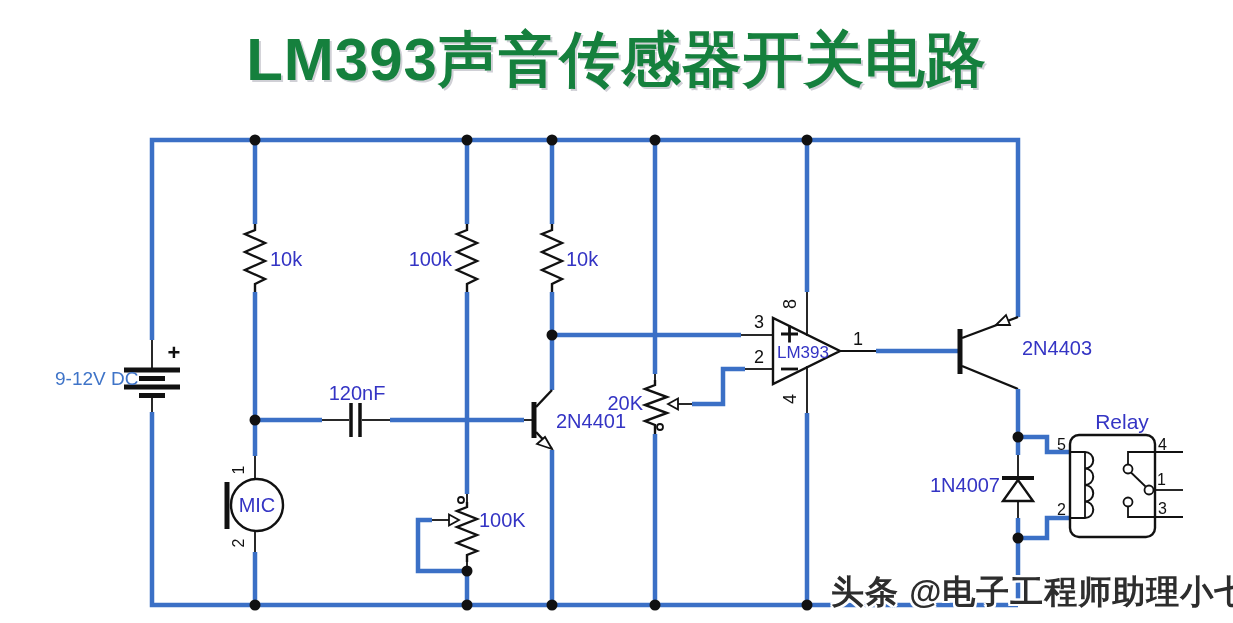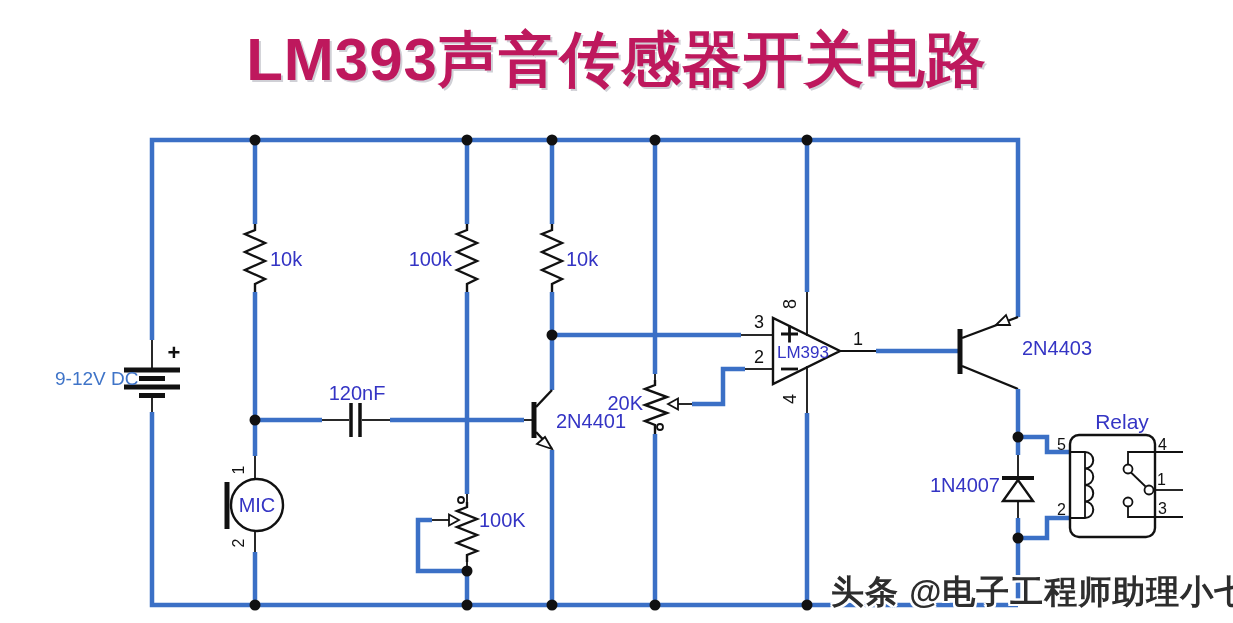--- a/index.html
+++ b/index.html
@@ -1,19 +1,19 @@
 <!DOCTYPE html>
 <html><head>
 <meta charset="utf-8">
 <style>
   html,body{margin:0;padding:0;background:#ffffff;}
   .stage{position:relative;width:1233px;height:623px;background:#ffffff;overflow:hidden;
          font-family:"Liberation Sans",sans-serif;}
   .title{position:absolute;left:0;right:0;top:20px;text-align:center;
-         font-size:60px;font-weight:bold;letter-spacing:1px;color:#be185d;
+         font-size:60px;font-weight:bold;letter-spacing:1px;color:#15803d;
          text-shadow:2px 2px 0 rgba(150,150,165,.45);white-space:nowrap;}
   .watermark{position:absolute;left:831px;top:570px;font-size:33px;font-weight:bold;
          letter-spacing:1px;color:#2d2d2d;white-space:nowrap;z-index:5;
          text-shadow:-2px -2px 0 #fff,2px -2px 0 #fff,-2px 2px 0 #fff,2px 2px 0 #fff,
                      -2px 0 0 #fff,2px 0 0 #fff,0 -2px 0 #fff,0 2px 0 #fff;}
   svg{position:absolute;left:0;top:0;}
   svg text{font-family:"Liberation Sans",sans-serif;}
   .w{stroke:#3b70c6;stroke-width:4.5;fill:none;stroke-linejoin:miter;}
   .k{stroke:#111;stroke-width:1.8;fill:none;}
   .k2{stroke:#111;stroke-width:2.4;fill:none;}

